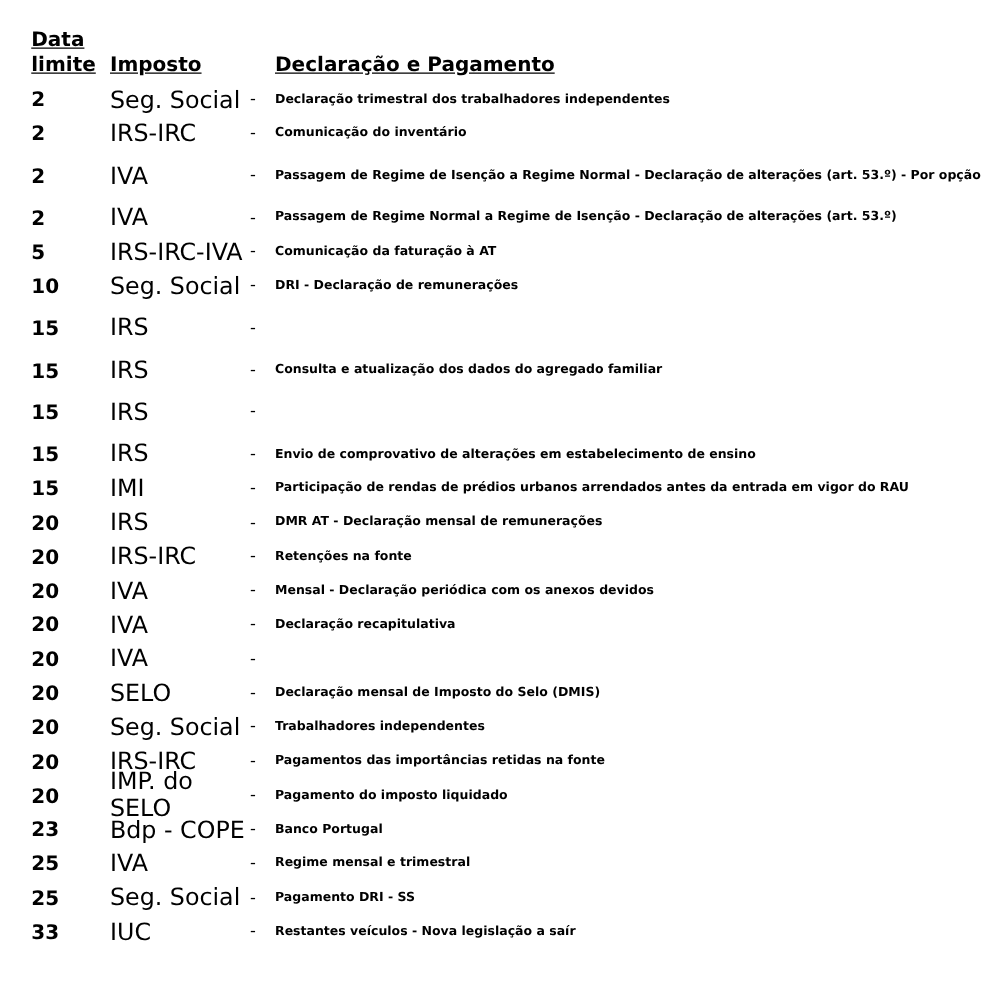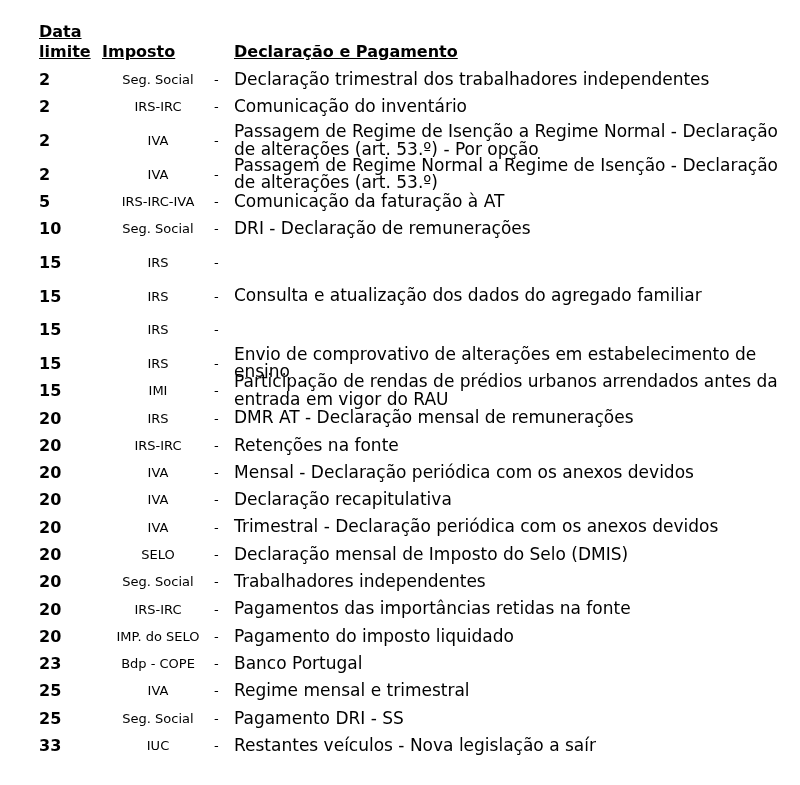--- a/index.html
+++ b/index.html
@@ -1,27 +1,27 @@
 <!DOCTYPE html>
 <html><head>
 <meta charset="utf-8">
 <style>
   html, body { margin: 0; padding: 0; background: #ffffff; }
   body { width: 800px; height: 785px; position: relative; overflow: hidden;
          font-family: "DejaVu Sans", sans-serif; color: #000; }
-  .doc { position: absolute; left: 39px; top: 18px; width: 760px; }
+  .doc { position: absolute; left: 25px; top: 18px; width: 760px; }
   .hdr { display: flex; align-items: flex-end; height: 44px; margin-bottom: 4px; }
   .hdr span { font-weight: bold; text-decoration: underline; font-size: 16px; line-height: 20px; }
   .h-date { width: 63px; }
   .h-tax { width: 132px; }
   .row { display: flex; align-items: center; }
   .c-date { width: 63px; font-weight: bold; font-size: 16px; }
-  .c-tax { width: 112px; font-size: 13px; text-align: center; }
+  .c-tax { width: 112px; font-size: 19px; }
   .c-dash { width: 20px; font-size: 13px; text-align: left; }
-  .c-desc { flex: 1; font-size: 17px; line-height: 17.5px; }
+  .c-desc { flex: 1; font-size: 10px; line-height: 17.5px; font-weight: bold; }
   .r1 { height: 27.3px; }
   .r2 { height: 36px; padding-top: 2px; padding-bottom: 2px; }
 </style>
 </head>
 <body>
 
 <div class="doc">
   <div class="hdr">
     <span class="h-date">Data limite</span>
     <span class="h-tax">Imposto</span>
@@ -113,21 +113,20 @@
   <div class="row r1">
       <span class="c-date">20</span>
       <span class="c-tax">IVA</span>
       <span class="c-dash">-</span>
       <span class="c-desc">Declaração recapitulativa</span>
     </div>
   <div class="row r1">
       <span class="c-date">20</span>
       <span class="c-tax">IVA</span>
       <span class="c-dash">-</span>
-      <span class="c-desc">Trimestral - Declaração periódica com os anexos devidos</span>
     </div>
   <div class="row r1">
       <span class="c-date">20</span>
       <span class="c-tax">SELO</span>
       <span class="c-dash">-</span>
       <span class="c-desc">Declaração mensal de Imposto do Selo (DMIS)</span>
     </div>
   <div class="row r1">
       <span class="c-date">20</span>
       <span class="c-tax">Seg. Social</span>

